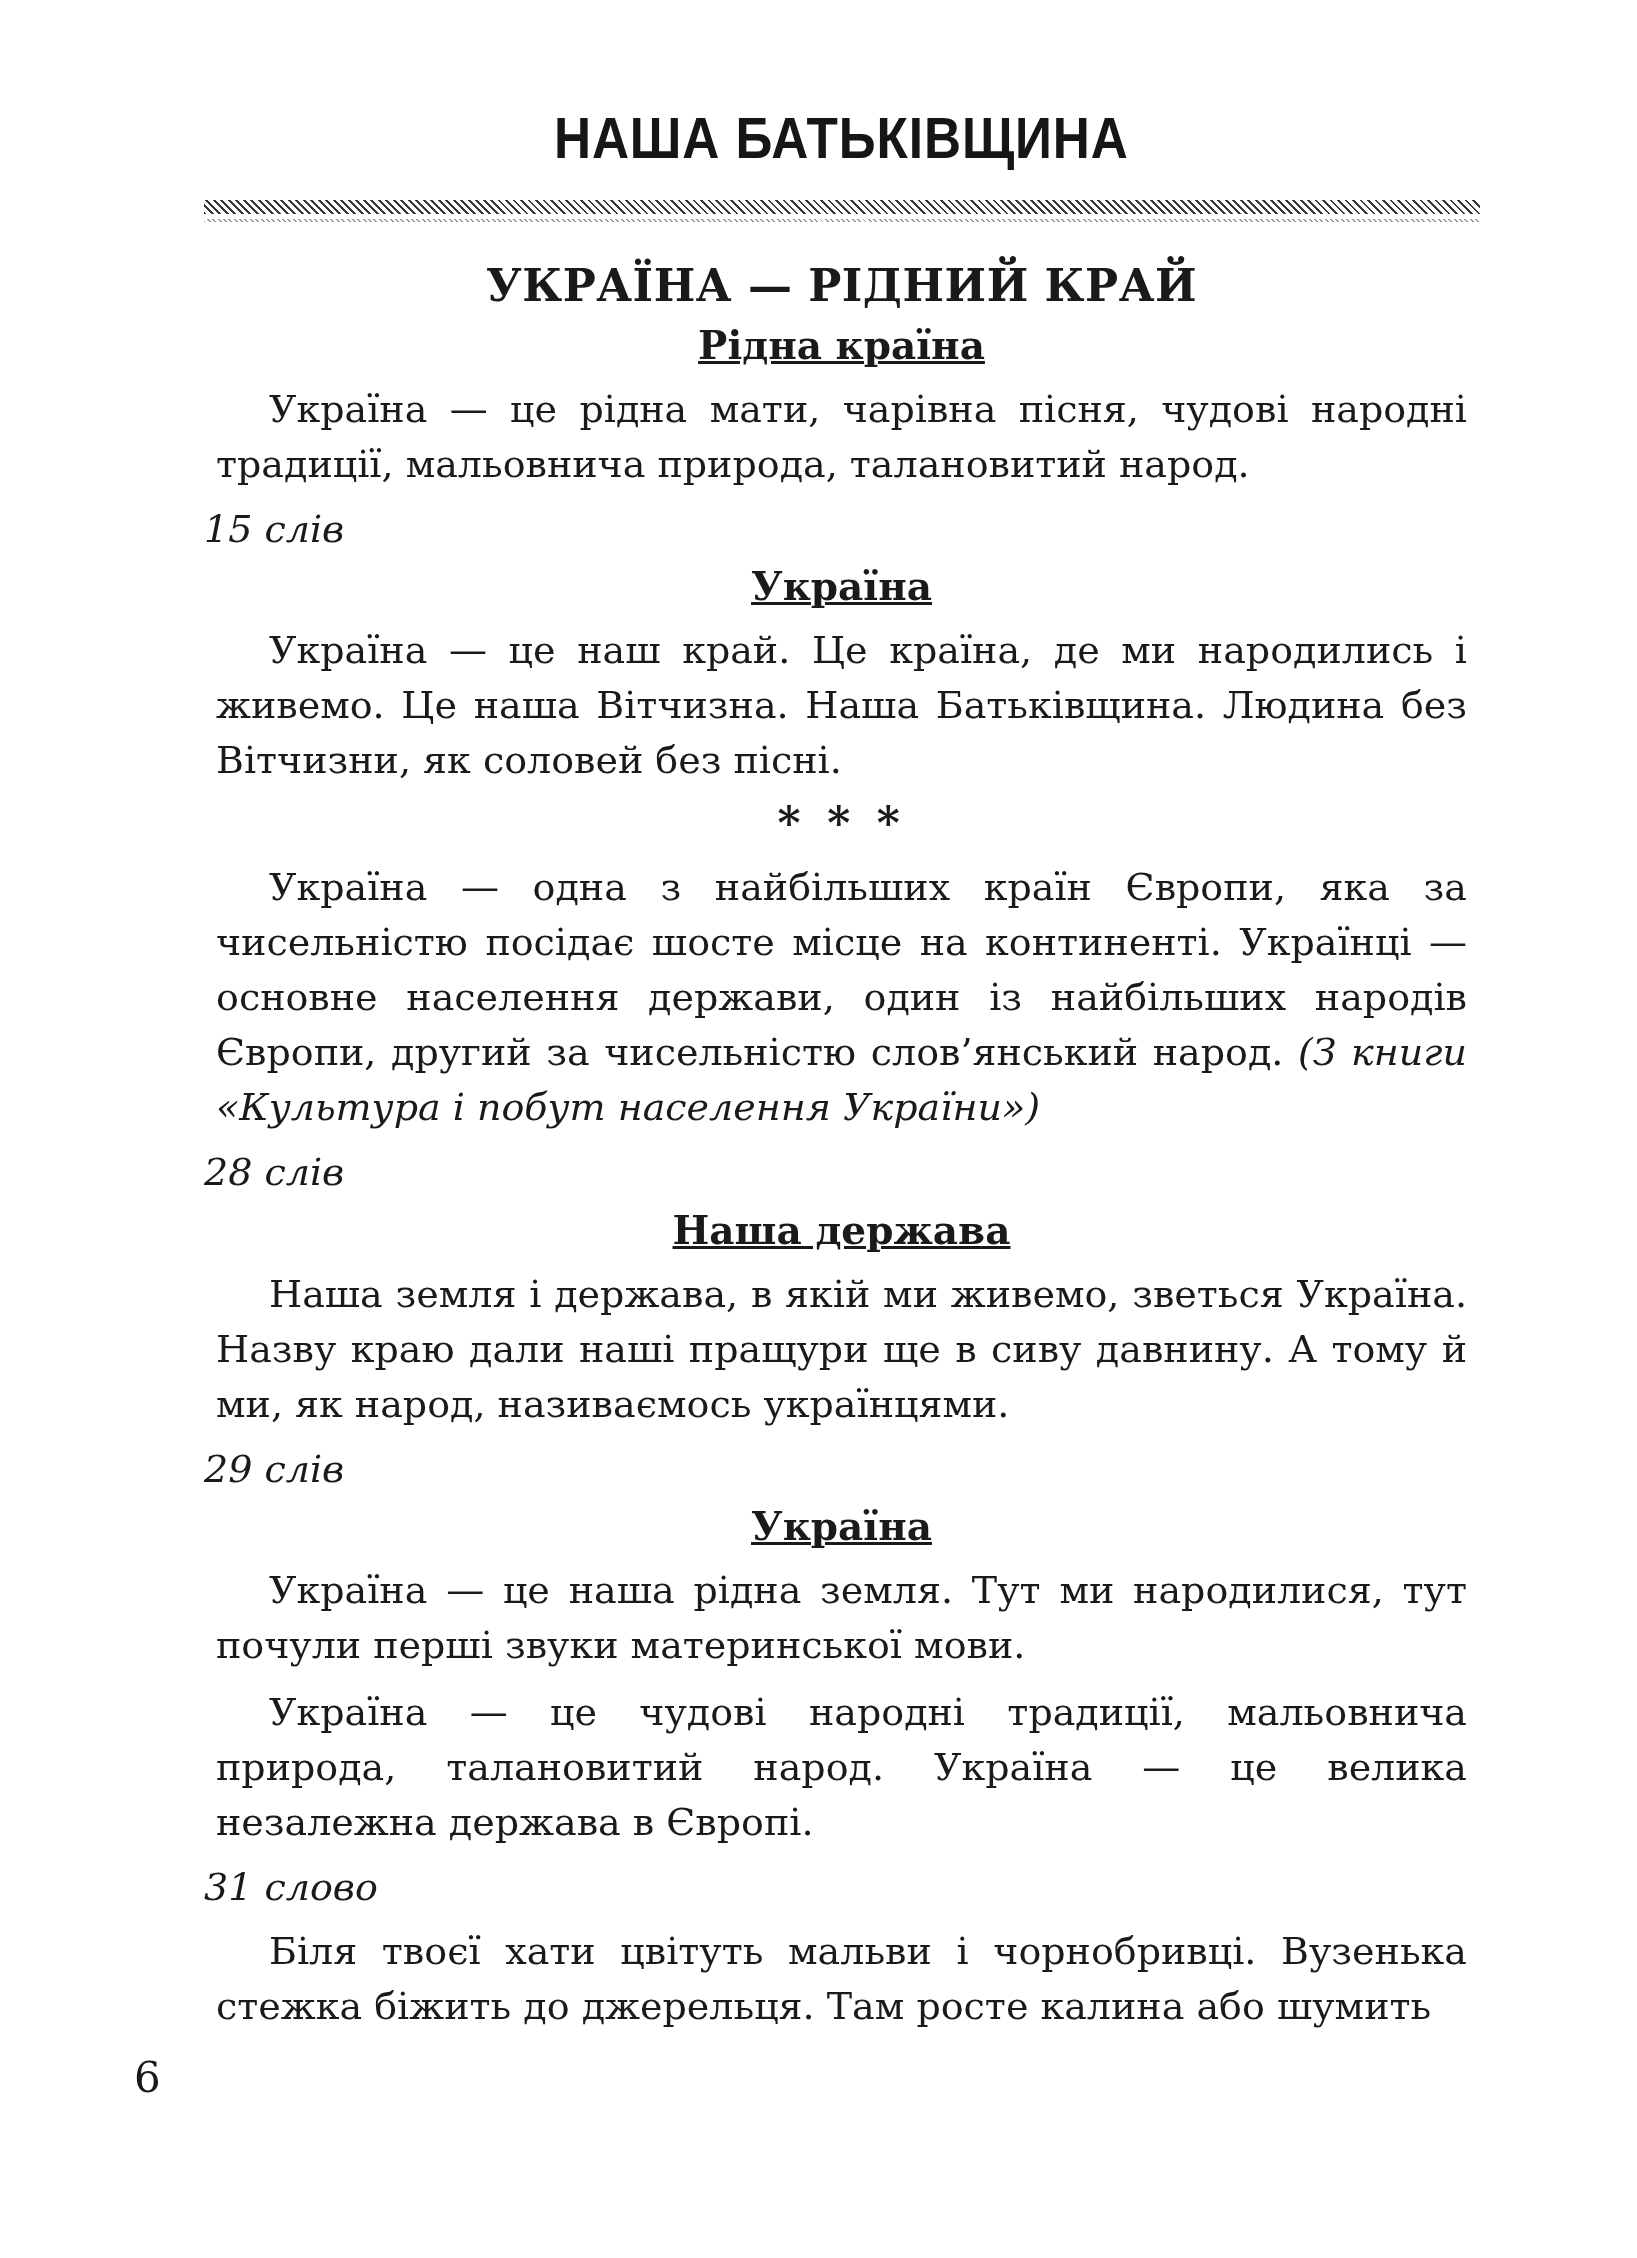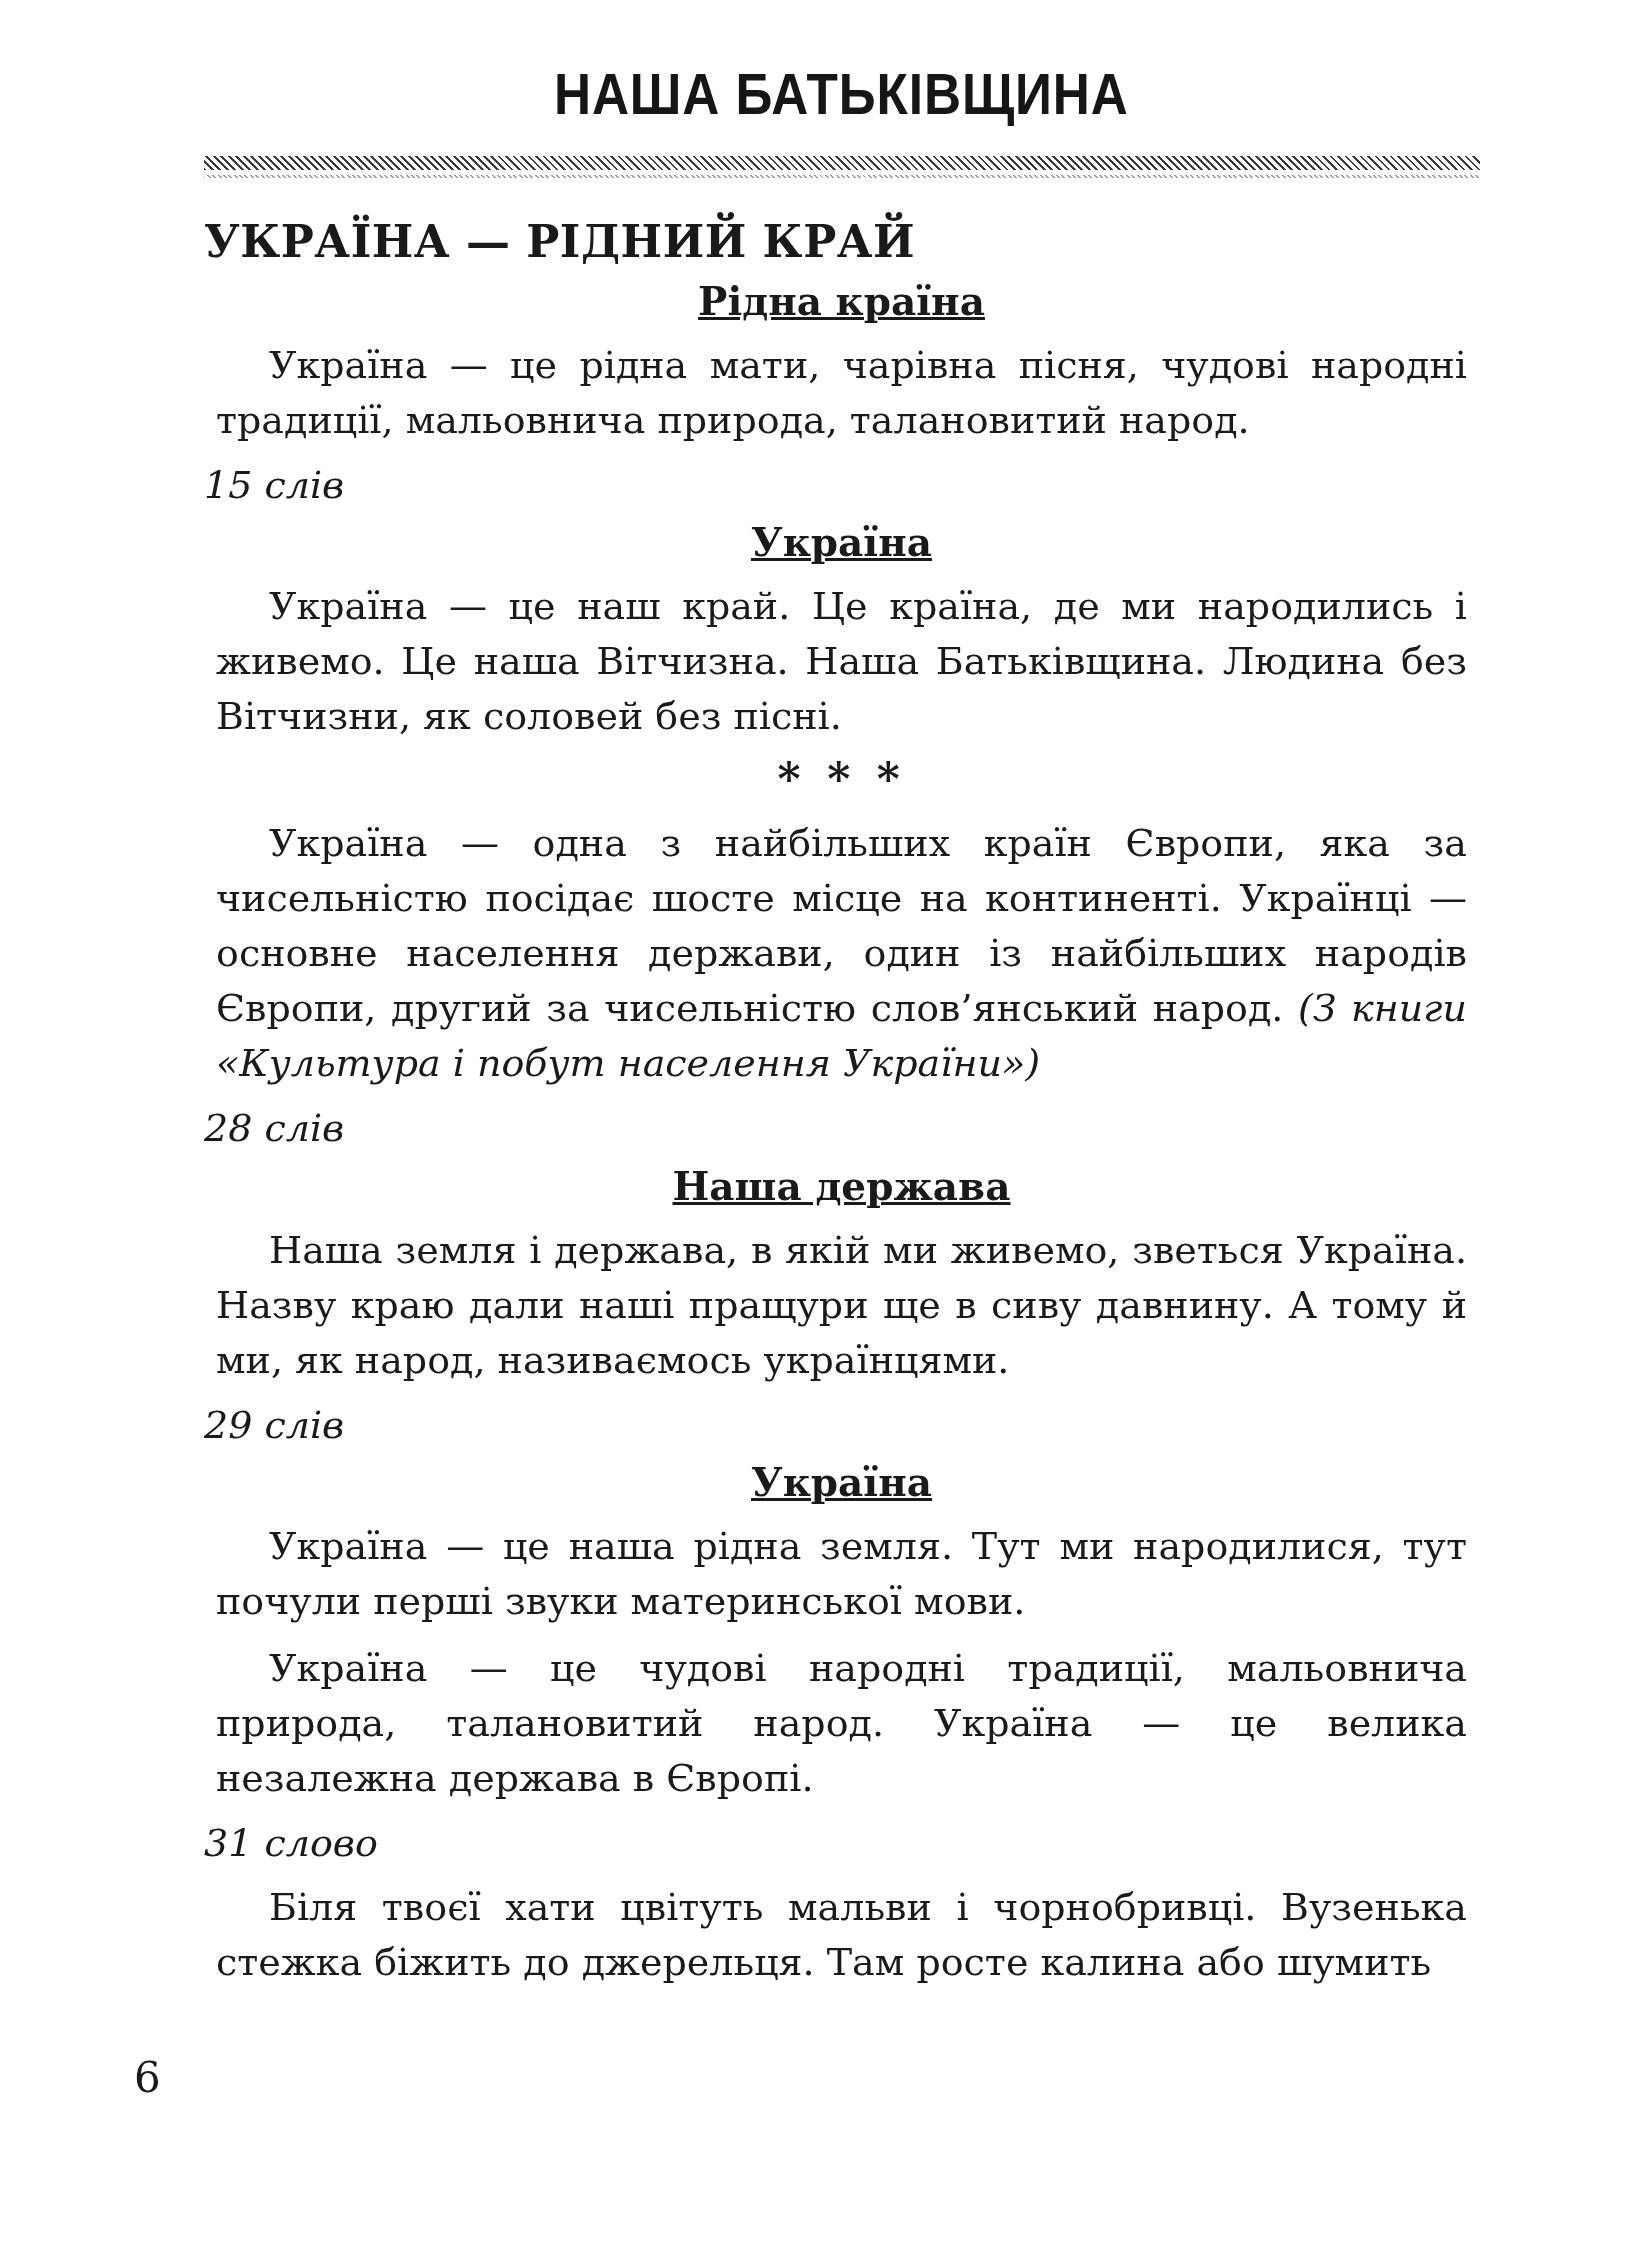--- a/index.html
+++ b/index.html
@@ -11,21 +11,21 @@
     overflow: hidden;
   }
   .page {
     position: relative;
     width: 1637px;
     height: 2083px;
     background: #ffffff;
     color: #1a1a1a;
     font-family: "DejaVu Serif", serif;
     box-sizing: border-box;
-    padding: 64px 158px 0 204px;
+    padding: 108px 158px 0 204px;
   }
   .doc-header {
     text-align: center;
     font-family: "Liberation Sans", sans-serif;
     font-weight: bold;
     font-size: 57px;
     line-height: 61px;
     letter-spacing: 1px;
     color: #161616;
     white-space: nowrap;
@@ -43,20 +43,21 @@
     background: repeating-linear-gradient(45deg, #3a3a3a 0px, #3a3a3a 1.9px, #ffffff 1.9px, #ffffff 5.3px);
   }
   .rule-sub {
     margin-top: 4.8px;
     width: 1276px;
     height: 2.9px;
     background: repeating-linear-gradient(45deg, #9a9a9a 0px, #9a9a9a 1.4px, #ffffff 1.4px, #ffffff 3.8px);
   }
   .doc-title {
     margin: 38px 0 0 0;
+    text-align: center;
     font-weight: bold;
     font-size: 44px;
     line-height: 52px;
     letter-spacing: 0.5px;
   }
   .section-heading {
     margin: 7.6px 0 0 0;
     text-align: center;
     font-weight: bold;
     font-size: 39px;

